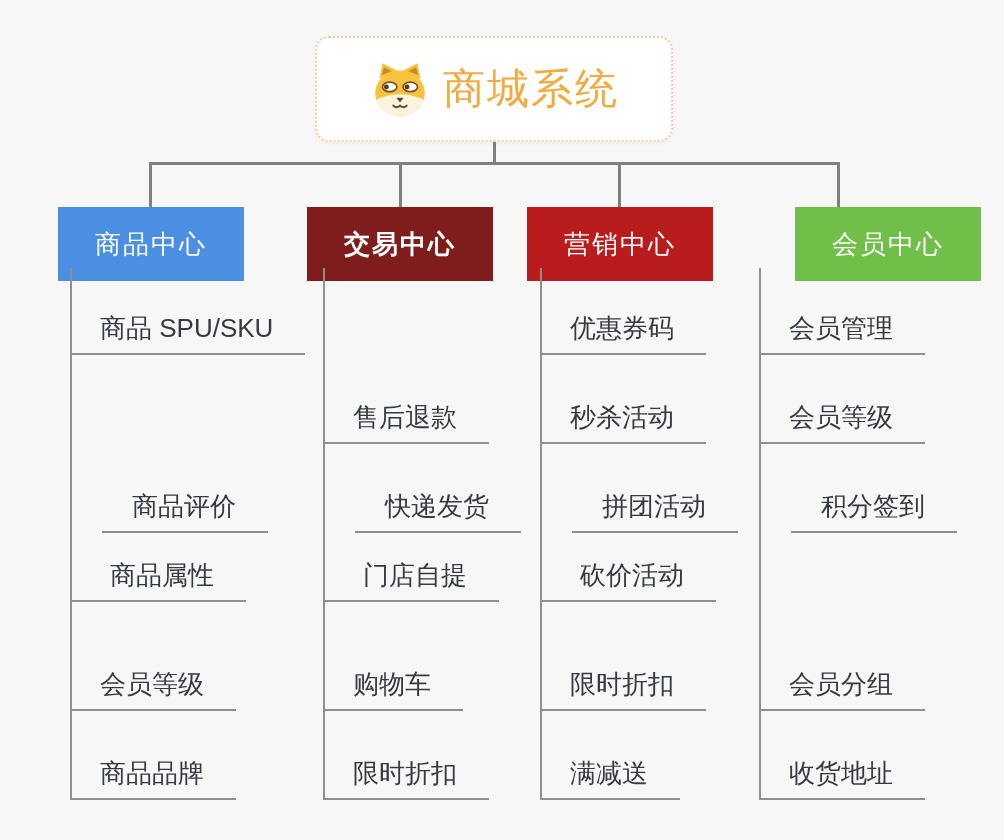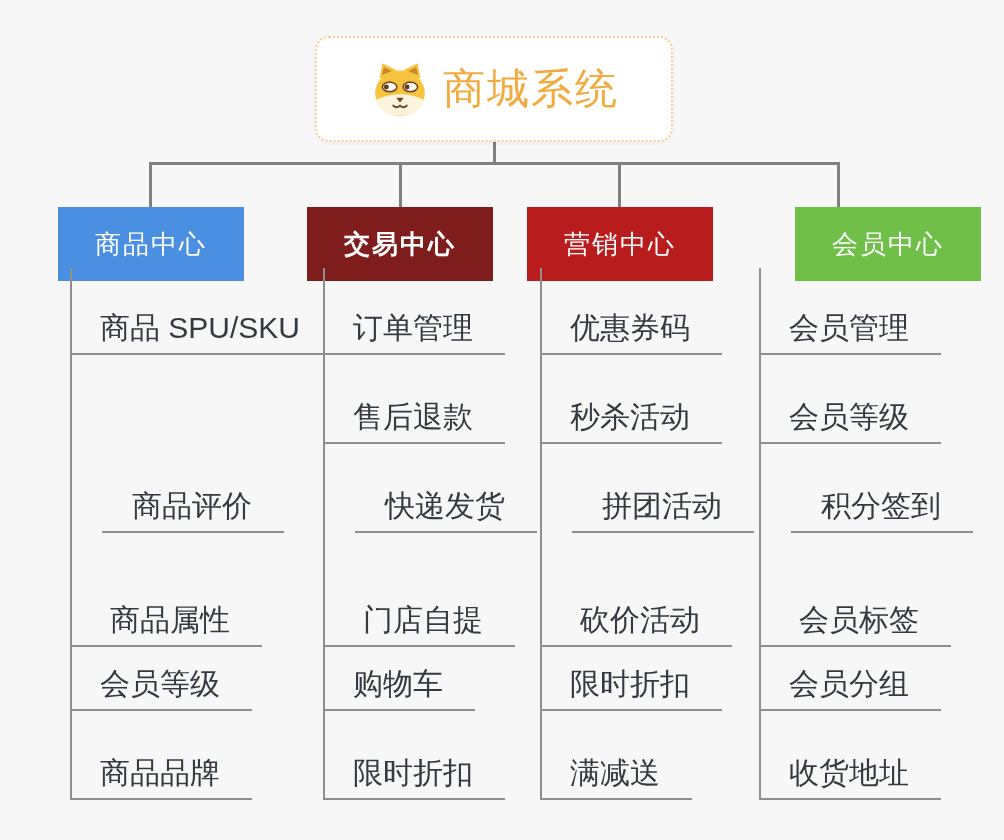--- a/index.html
+++ b/index.html
@@ -78,36 +78,36 @@
   .box-1 { left: 307px; }
   .box-2 { left: 527px; }
   .box-3 { left: 782px; margin-left: 13px; }
   .trunk-0 { left: 70px;  }
   .trunk-1 { left: 323px; }
   .trunk-2 { left: 540px; }
   .trunk-3 { left: 759px; }
   
   .child-row {
     position: absolute;
-    font-size: 30px;
+    font-size: 26px;
     line-height: 38px;
     color: #353a41;
     padding: 0 32px 6px 30px;
     border-bottom: 2px solid #8f8f8f;
     white-space: nowrap;
     cursor: default;
   }
   .col-0 { left: 70px;  }
   .col-1 { left: 323px; }
   .col-2 { left: 540px; }
   .col-3 { left: 759px; }
   .row-0 { top: 309px; }
   .row-1 { top: 398px; }
   .row-2 { top: 487px; margin-left: 32px; }
-  .row-3 { top: 601px; padding-left: 40px; }
+  .row-3 { top: 556px; padding-left: 40px; }
   .row-4 { top: 665px; }
   .row-5 { top: 754px; }
 </style>
 </head>
 <body>
 
 <div class="canvas" style="background: rgb(247, 247, 247);">
 
   <div class="conn root-drop"></div>
   <div class="conn h-line"></div>
@@ -145,34 +145,32 @@
   <div class="trunk trunk-1"></div>
   <div class="trunk trunk-2"></div>
   <div class="trunk trunk-3"></div>
 
   <div class="child-row col-0 row-0">商品 SPU/SKU</div>
   <div class="child-row col-0 row-2">商品评价</div>
   <div class="child-row col-0 row-3">商品属性</div>
   <div class="child-row col-0 row-4">会员等级</div>
   <div class="child-row col-0 row-5">商品品牌</div>
 
-  <div class="child-row col-1 row-0">订单管理</div>
   <div class="child-row col-1 row-1">售后退款</div>
   <div class="child-row col-1 row-3">门店自提</div>
   <div class="child-row col-1 row-2">快递发货</div>
   <div class="child-row col-1 row-4">购物车</div>
   <div class="child-row col-1 row-5">限时折扣</div>
 
   <div class="child-row col-2 row-1">秒杀活动</div>
   <div class="child-row col-2 row-0">优惠券码</div>
   <div class="child-row col-2 row-2">拼团活动</div>
   <div class="child-row col-2 row-4">限时折扣</div>
   <div class="child-row col-2 row-3">砍价活动</div>
   <div class="child-row col-2 row-5">满减送</div>
 
   <div class="child-row col-3 row-0">会员管理</div>
   <div class="child-row col-3 row-1">会员等级</div>
   <div class="child-row col-3 row-2">积分签到</div>
-  <div class="child-row col-3 row-3">会员标签</div>
   <div class="child-row col-3 row-4">会员分组</div>
   <div class="child-row col-3 row-5">收货地址</div>
 
 </div>
 
 </body></html>

